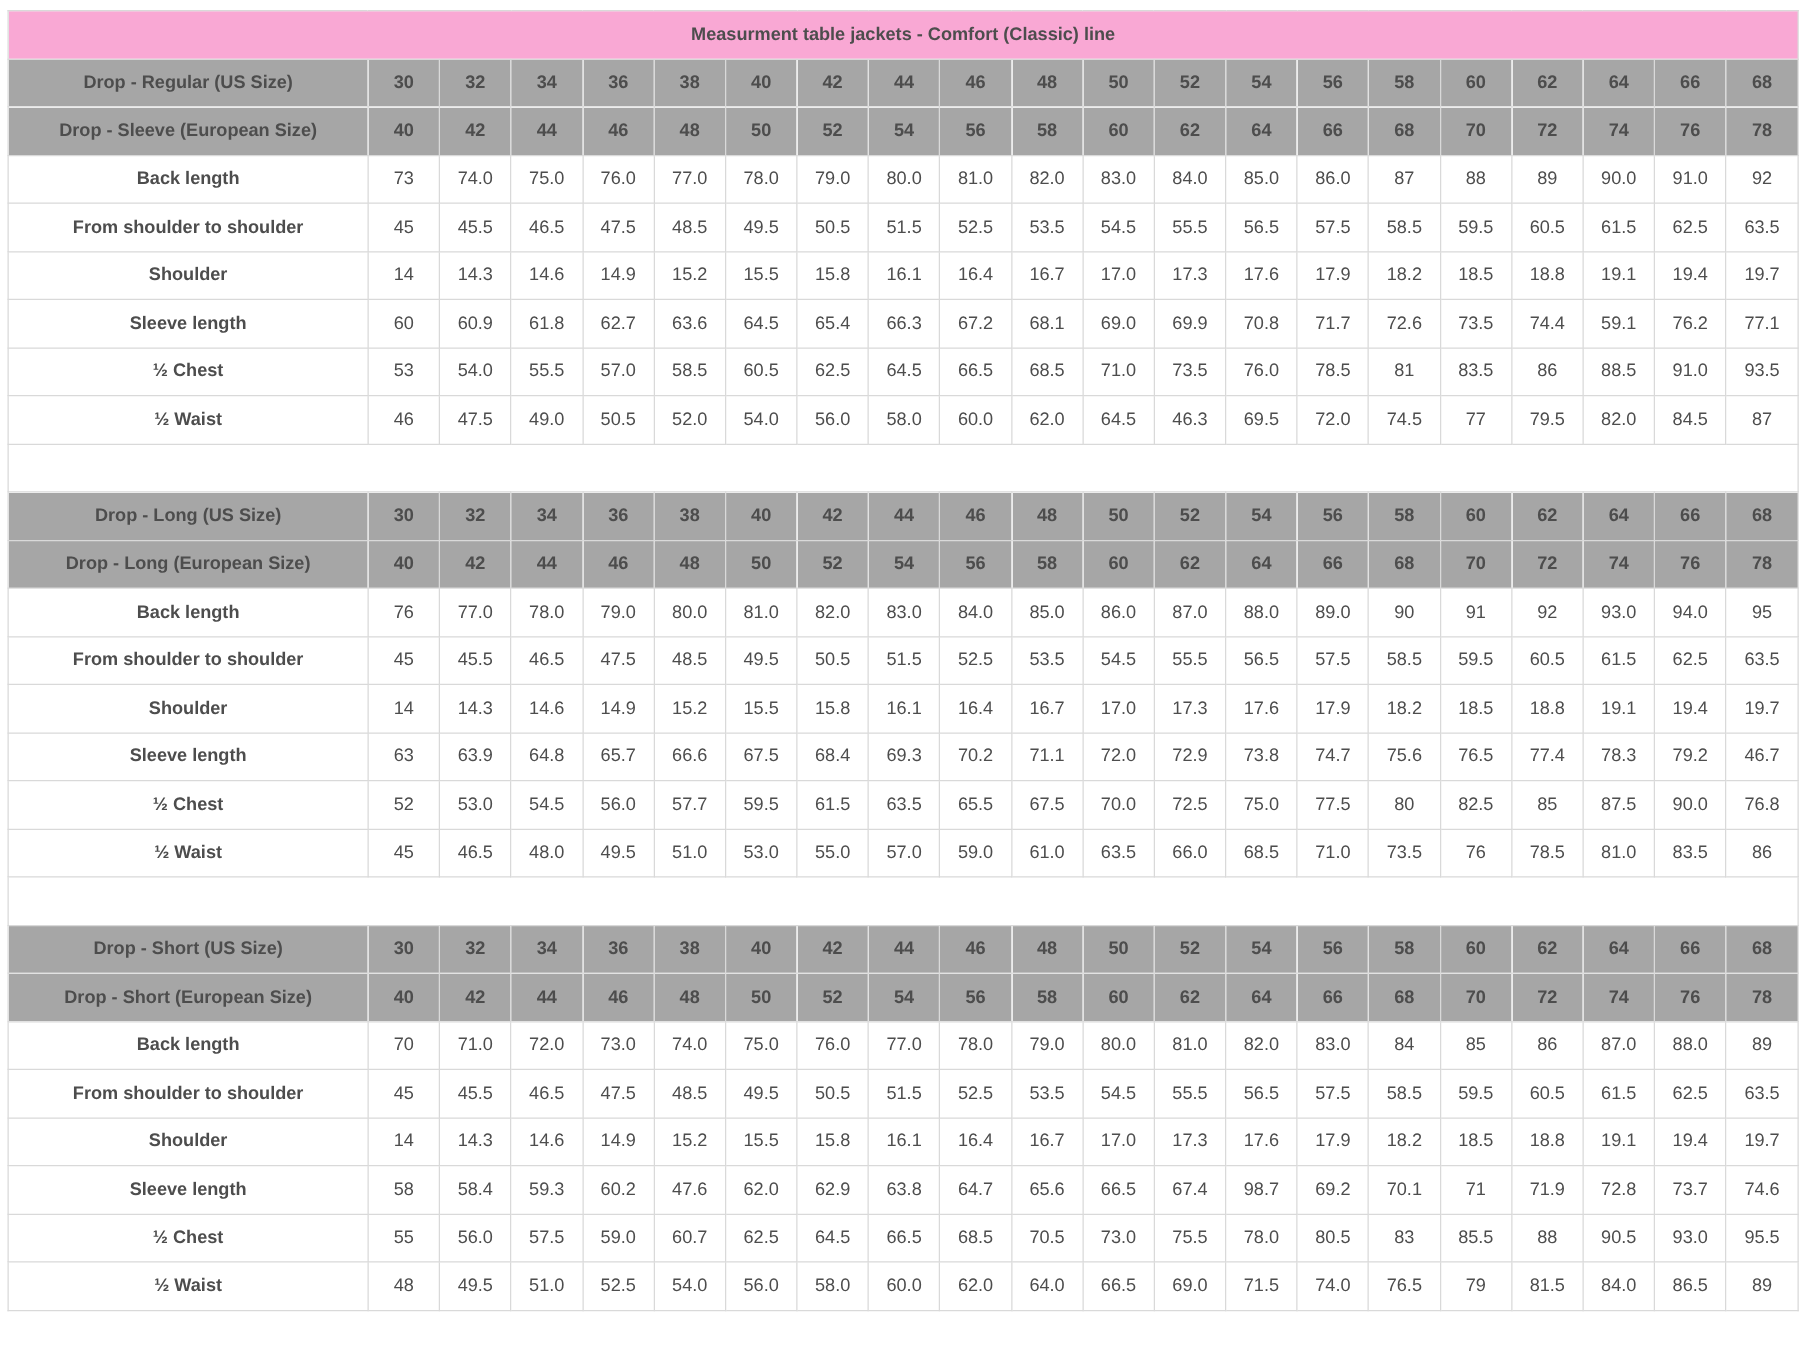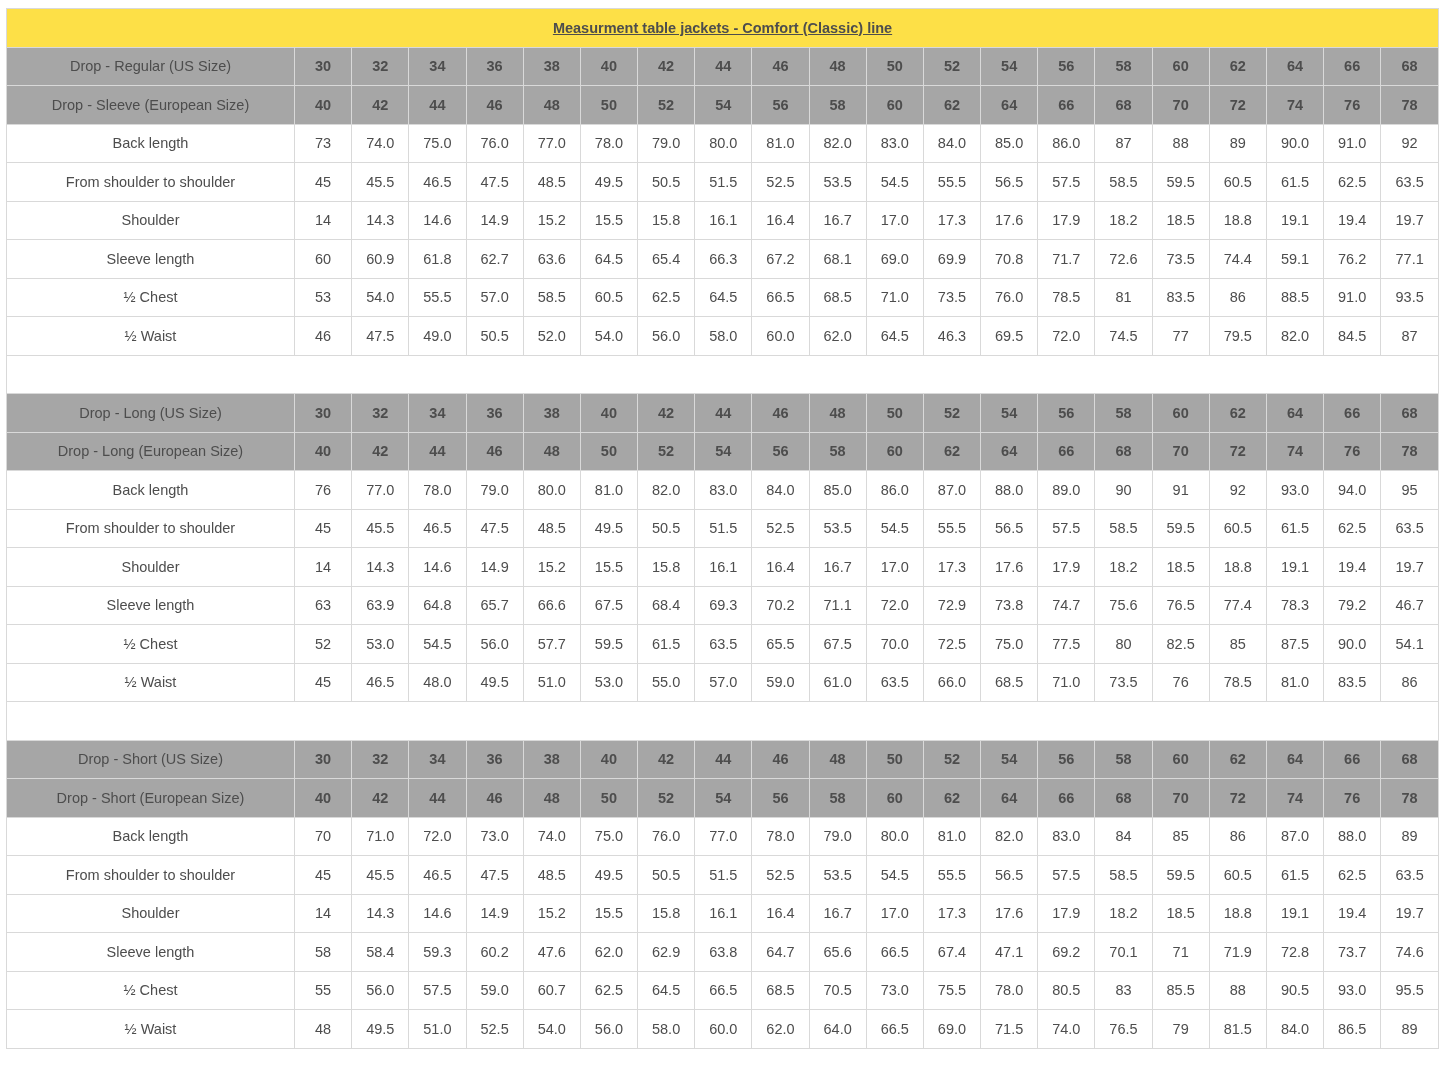--- a/index.html
+++ b/index.html
@@ -34,35 +34,34 @@
     height: 37.5px;
     padding: 0;
     overflow: hidden;
     white-space: nowrap;
   }
   .title-row td {
     border: 1px solid #d9d9d9;
     font-weight: bold;
     font-size: 15px;
     color: #404040;
-    background: #fde047;
+    background: #f9a8d4;
     height: 37px;
-    text-decoration: underline;
   }
   .hdr td {
     background: #a6a6a6;
     color: #595959;
     font-weight: bold;
     font-size: 14.5px;
   }
   .hdr td.lbl {
     text-align: center;
   }
   td.lbl {
-    font-weight: normal;
+    font-weight: bold;
     color: #404040;
     font-size: 14.5px;
     text-align: center;
   }
   .col-label { width: 277px; }
   .col-size { width: 55px; }
   .spacer-row td {
     border: none;
     height: 36px;
     background: #ffffff;
@@ -439,21 +438,21 @@
           <td>67.5</td>
           <td>70.0</td>
           <td>72.5</td>
           <td>75.0</td>
           <td>77.5</td>
           <td>80</td>
           <td>82.5</td>
           <td>85</td>
           <td>87.5</td>
           <td>90.0</td>
-          <td>54.1</td>
+          <td>76.8</td>
         </tr>
         <tr>
           <td class="lbl">½ Waist</td>
           <td>45</td>
           <td>46.5</td>
           <td>48.0</td>
           <td>49.5</td>
           <td>51.0</td>
           <td>53.0</td>
           <td>55.0</td>
@@ -596,21 +595,21 @@
           <td>59.3</td>
           <td>60.2</td>
           <td>47.6</td>
           <td>62.0</td>
           <td>62.9</td>
           <td>63.8</td>
           <td>64.7</td>
           <td>65.6</td>
           <td>66.5</td>
           <td>67.4</td>
-          <td>47.1</td>
+          <td>98.7</td>
           <td>69.2</td>
           <td>70.1</td>
           <td>71</td>
           <td>71.9</td>
           <td>72.8</td>
           <td>73.7</td>
           <td>74.6</td>
         </tr>
         <tr>
           <td class="lbl">½ Chest</td>

